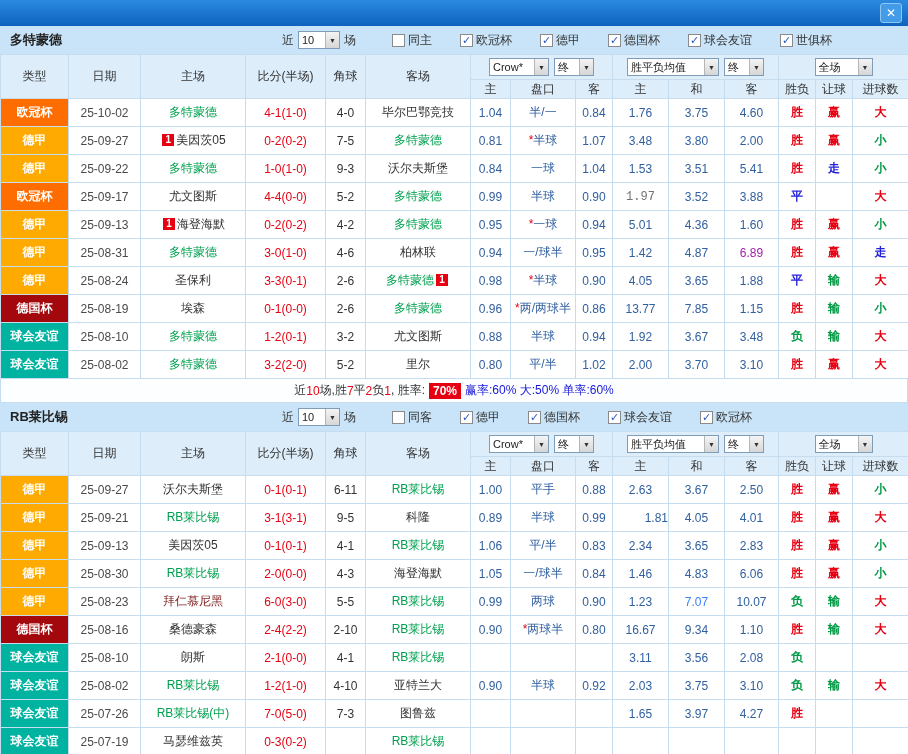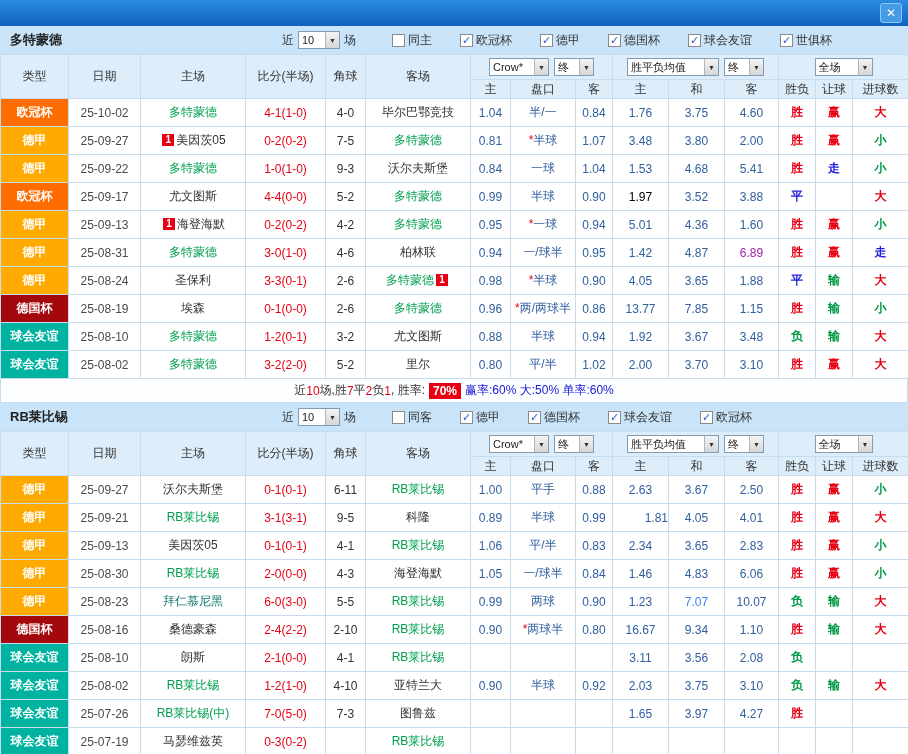--- a/index.html
+++ b/index.html
@@ -222,37 +222,37 @@
               <td class="type" style="background: rgb(255, 170, 0);">德甲</td>
               <td class="date">25-09-22</td>
               <td class="teamcell"><span style="color: rgb(0, 160, 80);">多特蒙德</span></td>
               <td class="score" style="color: rgb(230, 0, 18);">1-0(1-0)</td>
               <td class="corner">9-3</td>
               <td class="teamcell"><span style="color: rgb(51, 51, 51);">沃尔夫斯堡</span></td>
               <td class="oddsv" style="color: rgb(49, 96, 159);">0.84</td>
               <td class="oddsv">一球</td>
               <td class="oddsv" style="color: rgb(49, 96, 159);">1.04</td>
               <td class="oddsv" style="color: rgb(49, 96, 159);">1.53</td>
-              <td class="oddsv" style="color: rgb(49, 96, 159);">4.68</td>
+              <td class="oddsv" style="color: rgb(49, 96, 159);">3.51</td>
               <td class="oddsv" style="color: rgb(49, 96, 159);">5.41</td>
               <td class="res" style="color: rgb(230, 0, 18);">胜</td>
               <td class="res" style="color: rgb(34, 34, 221);">走</td>
               <td class="res" style="color: rgb(0, 153, 68);">小</td>
             </tr>
             <tr>
               <td class="type" style="background: rgb(255, 108, 0);">欧冠杯</td>
               <td class="date">25-09-17</td>
               <td class="teamcell"><span style="color: rgb(51, 51, 51);">尤文图斯</span></td>
               <td class="score" style="color: rgb(230, 0, 18);">4-4(0-0)</td>
               <td class="corner">5-2</td>
               <td class="teamcell"><span style="color: rgb(0, 160, 80);">多特蒙德</span></td>
               <td class="oddsv" style="color: rgb(49, 96, 159);">0.99</td>
               <td class="oddsv">半球</td>
               <td class="oddsv" style="color: rgb(49, 96, 159);">0.90</td>
-              <td class="oddsv" style="color: #000000;">1.97</td>
+              <td class="oddsv" style="color: #737373; font-family: Liberation Mono, monospace;">1.97</td>
               <td class="oddsv" style="color: rgb(49, 96, 159);">3.52</td>
               <td class="oddsv" style="color: rgb(49, 96, 159);">3.88</td>
               <td class="res" style="color: rgb(34, 34, 221);">平</td>
               <td class="res" style="color: rgb(51, 51, 51);"></td>
               <td class="res" style="color: rgb(230, 0, 18);">大</td>
             </tr>
             <tr>
               <td class="type" style="background: rgb(255, 170, 0);">德甲</td>
               <td class="date">25-09-13</td>
               <td class="teamcell"><span class="badge" style="background: rgb(230, 0, 18);">1</span><span style="color: rgb(51, 51, 51);">海登海默</span></td>
@@ -524,21 +524,21 @@
               <td class="oddsv" style="color: rgb(49, 96, 159);">1.46</td>
               <td class="oddsv" style="color: rgb(49, 96, 159);">4.83</td>
               <td class="oddsv" style="color: rgb(49, 96, 159);">6.06</td>
               <td class="res" style="color: rgb(230, 0, 18);">胜</td>
               <td class="res" style="color: rgb(230, 0, 18);">赢</td>
               <td class="res" style="color: rgb(0, 153, 68);">小</td>
             </tr>
             <tr>
               <td class="type" style="background: rgb(255, 170, 0);">德甲</td>
               <td class="date">25-08-23</td>
-              <td class="teamcell"><span style="color: #0f766e;">拜仁慕尼黑</span></td>
+              <td class="teamcell"><span style="color: #7f1d1d;">拜仁慕尼黑</span></td>
               <td class="score" style="color: rgb(230, 0, 18);">6-0(3-0)</td>
               <td class="corner">5-5</td>
               <td class="teamcell"><span style="color: rgb(0, 160, 80);">RB莱比锡</span></td>
               <td class="oddsv" style="color: rgb(49, 96, 159);">0.99</td>
               <td class="oddsv">两球</td>
               <td class="oddsv" style="color: rgb(49, 96, 159);">0.90</td>
               <td class="oddsv" style="color: rgb(49, 96, 159);">1.23</td>
               <td class="oddsv" style="color: #3b82f6;">7.07</td>
               <td class="oddsv" style="color: rgb(49, 96, 159);">10.07</td>
               <td class="res" style="color: rgb(0, 153, 68);">负</td>

